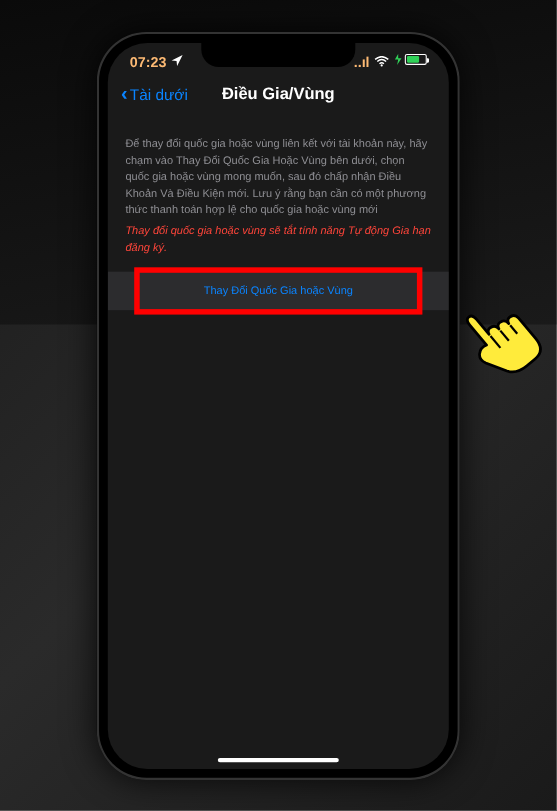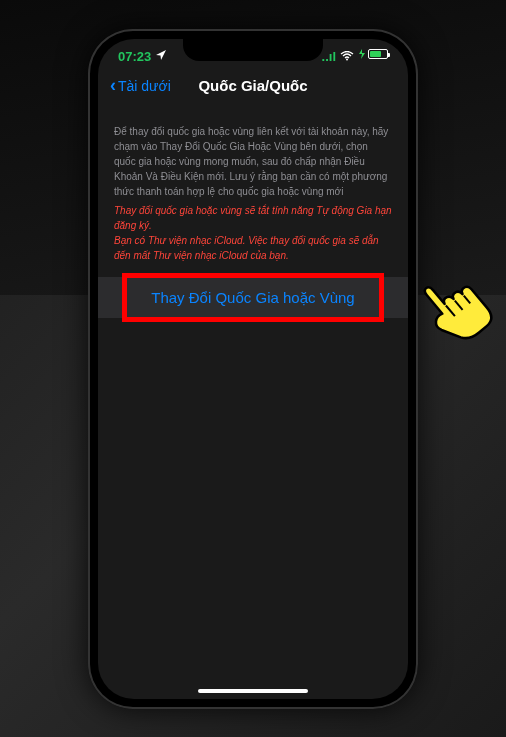--- a/index.html
+++ b/index.html
@@ -61,21 +61,21 @@
       background: #000;
       border-radius: 0 0 16px 16px;
       z-index: 10;
     }
 
     .status-bar {
       display: flex;
       justify-content: space-between;
       align-items: center;
       padding: 10px 20px 2px;
-      color: #22c55e;
+      color: #fdba74;
       font-size: 13px;
       font-weight: 600;
     }
 
     .status-left {
       display: flex;
       align-items: center;
       gap: 4px;
     }
 
@@ -173,21 +173,21 @@
       margin-left: -16px;
       margin-right: -16px;
     }
 
     .action-button {
       width: 100%;
       background: #2c2c2e;
       border: none;
       padding: 12px 0;
       color: #0a84ff;
-      font-size: 15px;
+      font-size: 10px;
       text-align: center;
     }
 
     .red-highlight {
       position: absolute;
       top: -4px;
       left: 24px;
       right: 24px;
       bottom: -4px;
       border: 5px solid #ff0000;
@@ -254,27 +254,26 @@
           </span>
         </span>
       </div>
     </div>
 
     <div class="nav-bar">
       <div class="back-button">
         <span class="chevron-left">‹</span>
         <span>Tài dưới</span>
       </div>
-      <div class="nav-title">Quốc Gia/Quốc</div>
+      <div class="nav-title">Điều Gia/Vùng</div>
     </div>
 
     <div class="content">
       <p class="info-text">Để thay đổi quốc gia hoặc vùng liên kết với tài khoản này, hãy chạm vào Thay Đổi Quốc Gia Hoặc Vùng bên dưới, chọn quốc gia hoặc vùng mong muốn, sau đó chấp nhận Điều Khoản Và Điều Kiện mới. Lưu ý rằng bạn cần có một phương thức thanh toán hợp lệ cho quốc gia hoặc vùng mới</p>
       <p class="warning-text">Thay đổi quốc gia hoặc vùng sẽ tắt tính năng Tự động Gia hạn đăng ký.</p>
-      <p class="warning-text">Bạn có Thư viện nhạc iCloud. Việc thay đổi quốc gia sẽ dẫn đến mất Thư viện nhạc iCloud của bạn.</p>
 
       <div class="action-section">
         <button class="action-button">Thay Đổi Quốc Gia hoặc Vùng</button>
         <div class="red-highlight"></div>
       </div>
     </div>
 
     <div class="home-indicator"></div>
   </div>
 </div>

